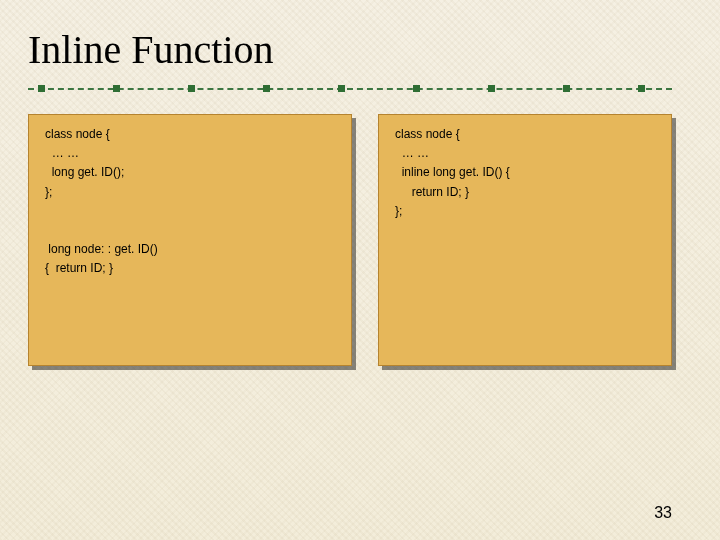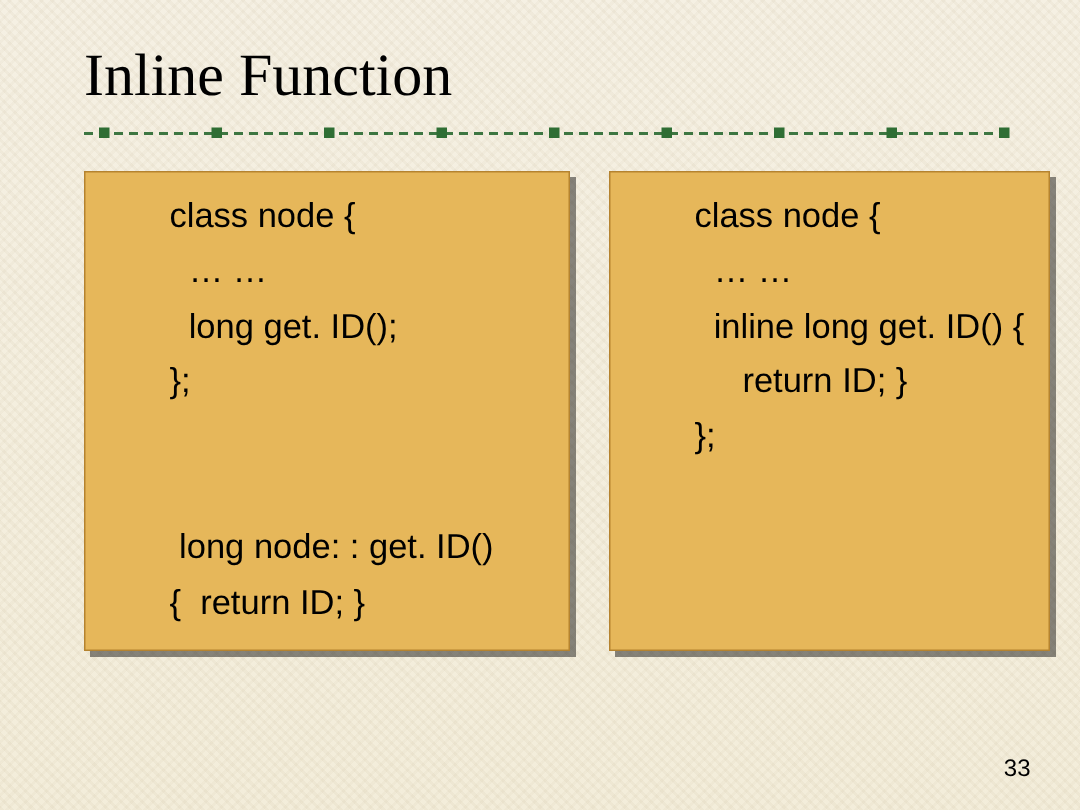--- a/index.html
+++ b/index.html
@@ -12,21 +12,21 @@
     color: #000;
     background: #fff;
   }
 
   
   .slide {
     position: relative;
     box-sizing: border-box;
     width: 720px;
     height: 540px;
-    padding: 28px 48px 40px 56px;
+    padding: 28px 48px 40px 28px;
     background-color: #f4efe1;
     background-image:
       repeating-linear-gradient(45deg, rgba(145,120,70,0.05) 0 2px, transparent 2px 5px),
       repeating-linear-gradient(-45deg, rgba(145,120,70,0.04) 0 2px, transparent 2px 5px),
       linear-gradient(#f5f0e3, #f3edda);
   }
 
   .title {
     font-size: 40px;
     font-weight: 400;
@@ -76,25 +76,24 @@
     box-shadow: 4px 4px 0 rgba(0,0,0,0.45);
     padding: 10px 16px 14px 16px;
     min-height: 226px;
     flex: 1;
   }
   .codebox.left  { width: 290px; flex: 0 0 290px; }
   .codebox.right { flex: 1; }
 
   .code {
     font-family: Tahoma, Verdana, Arial, sans-serif;
-    font-size: 23px;
+    font-size: 12px;
     line-height: 1.6;
     white-space: pre;
     color: #000;
-    margin-left: 40px;
   }
 
   .notes {
     margin-top: 26px;
     font-size: 24px;
     line-height: 1.9;
     padding-left: 14px;
   }
   .bullet {
     position: relative;
@@ -106,21 +105,21 @@
     left: 0;
     top: 0.62em;
     width: 8px;
     height: 8px;
     background: #2f6e34;
     transform: translateY(-2px);
   }
 
   .pagenum {
     position: absolute;
-    right: 33px;
+    right: 48px;
     bottom: 18px;
     font-family: Tahoma, Verdana, Arial, sans-serif;
     font-size: 16px;
     color: #000;
   }
 </style>
 </head>
 <body>
 
 <div class="slide">

